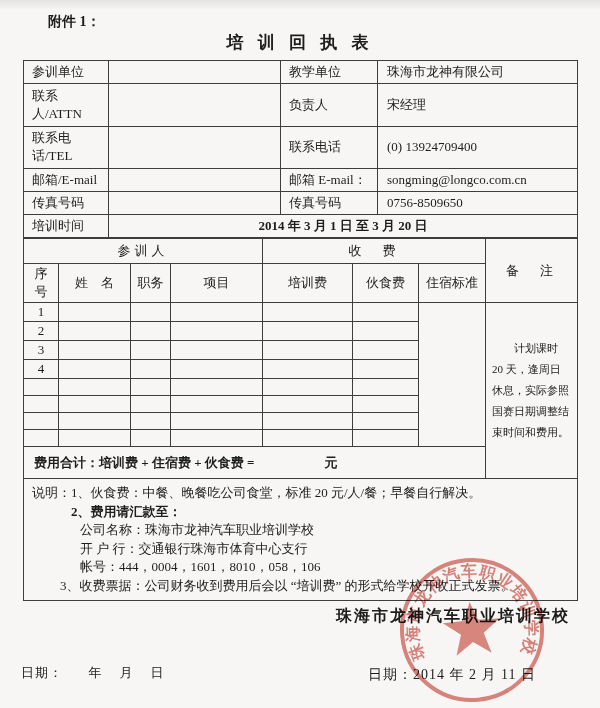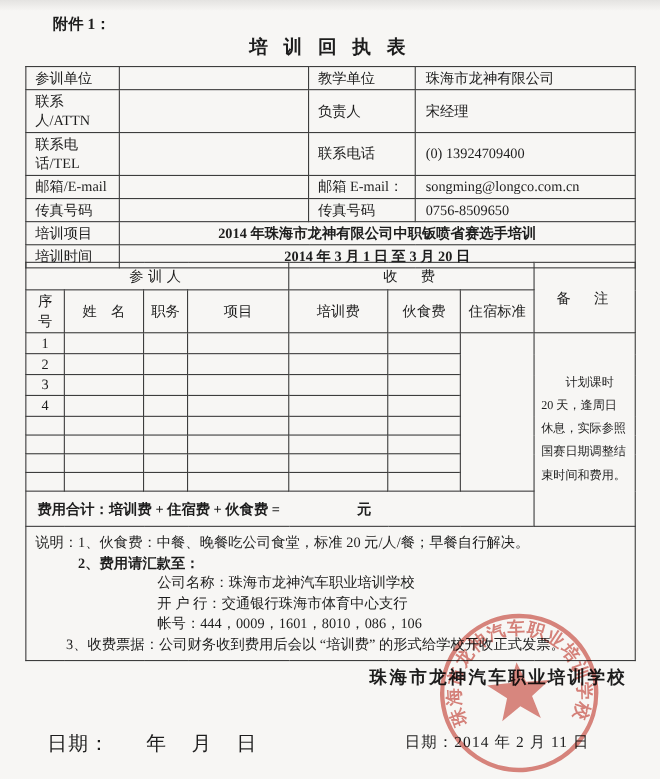--- a/index.html
+++ b/index.html
@@ -31,25 +31,25 @@
   .r-notes { height:112px; }
   .tbl-mid td.center { text-align:center; }
   .gh { text-align:center; letter-spacing:4px; }
   .remark-cell { font-size:11px; line-height:21px; padding:2px 6px; }
   .remark-text { text-indent:2em; }
   .total-cell { font-weight:600; padding-left:10px; }
   .total-unit { margin-left:70px; }
   .notes-cell { vertical-align:top; padding:5px 8px; font-size:13px; line-height:18.5px; }
   .notes-cell .ind1 { margin-left:39px; font-weight:600; }
   .notes-cell .ind1b { margin-left:28px; }
-  .notes-cell .ind2 { margin-left:111px; }
+  .notes-cell .ind2 { margin-left:48px; }
 
   .sign-label  { position:absolute; left:33px;  top:610px; font-size:14px; letter-spacing:1px; }
   .school-name { position:absolute; right:30px; top:606px; font-size:16px; font-weight:bold; letter-spacing:2px; }
-  .date-left   { position:absolute; left:43px;  top:664px; font-size:18px; white-space:pre; letter-spacing:1px; }
+  .date-left   { position:absolute; left:21px;  top:664px; font-size:13px; white-space:pre; letter-spacing:1px; }
   .date-right  { position:absolute; left:368px; top:666px; font-size:14px; letter-spacing:1px; }
 
   .stamp {
     position:absolute; left:392px; top:550px; width:160px; height:160px;
     mix-blend-mode:multiply; opacity:0.8; transform:rotate(-5deg);
     pointer-events:none;
   }
 </style>
 </head>
 <body>
@@ -89,24 +89,20 @@
       <td class="lbl">邮箱/E-mail</td>
       <td class="val"></td>
       <td class="lbl">邮箱 E-mail：</td>
       <td class="val">songming@longco.com.cn</td>
     </tr>
     <tr>
       <td class="lbl">传真号码</td>
       <td class="val"></td>
       <td class="lbl">传真号码</td>
       <td class="val">0756-8509650</td>
-    </tr>
-    <tr>
-      <td class="lbl">培训项目</td>
-      <td class="span-val" colspan="3">2014 年珠海市龙神有限公司中职钣喷省赛选手培训</td>
     </tr>
     <tr>
       <td class="lbl">培训时间</td>
       <td class="span-val" colspan="3">2014 年 3 月 1 日 至 3 月 20 日</td>
     </tr>
   </tbody>
     </table>
 
   <table class="tbl-mid">
     <colgroup>
@@ -206,21 +202,21 @@
       <td class="total-cell" colspan="7">
         <span>费用合计：培训费 + 住宿费 + 伙食费 =</span><span class="total-unit">元</span>
       </td>
     </tr>
     <tr class="r-notes">
       <td class="notes-cell" colspan="8">
         <div>说明：1、伙食费：中餐、晚餐吃公司食堂，标准 20 元/人/餐；早餐自行解决。</div>
         <div class="ind1">2、费用请汇款至：</div>
         <div class="ind2">公司名称：珠海市龙神汽车职业培训学校</div>
         <div class="ind2">开 户 行：交通银行珠海市体育中心支行</div>
-        <div class="ind2">帐号：444，0009，1601，8010，086，106</div>
+        <div class="ind2">帐号：444，0004，1601，8010，058，106</div>
         <div class="ind1b">3、收费票据：公司财务收到费用后会以 “培训费” 的形式给学校开收正式发票。</div>
       </td>
     </tr>
   </tbody>
     </table>
 
   <div class="school-name">珠海市龙神汽车职业培训学校</div>
   <div class="date-left">日期：      年    月    日</div>
   <div class="date-right">日期：2014 年 2 月 11 日</div>
 

